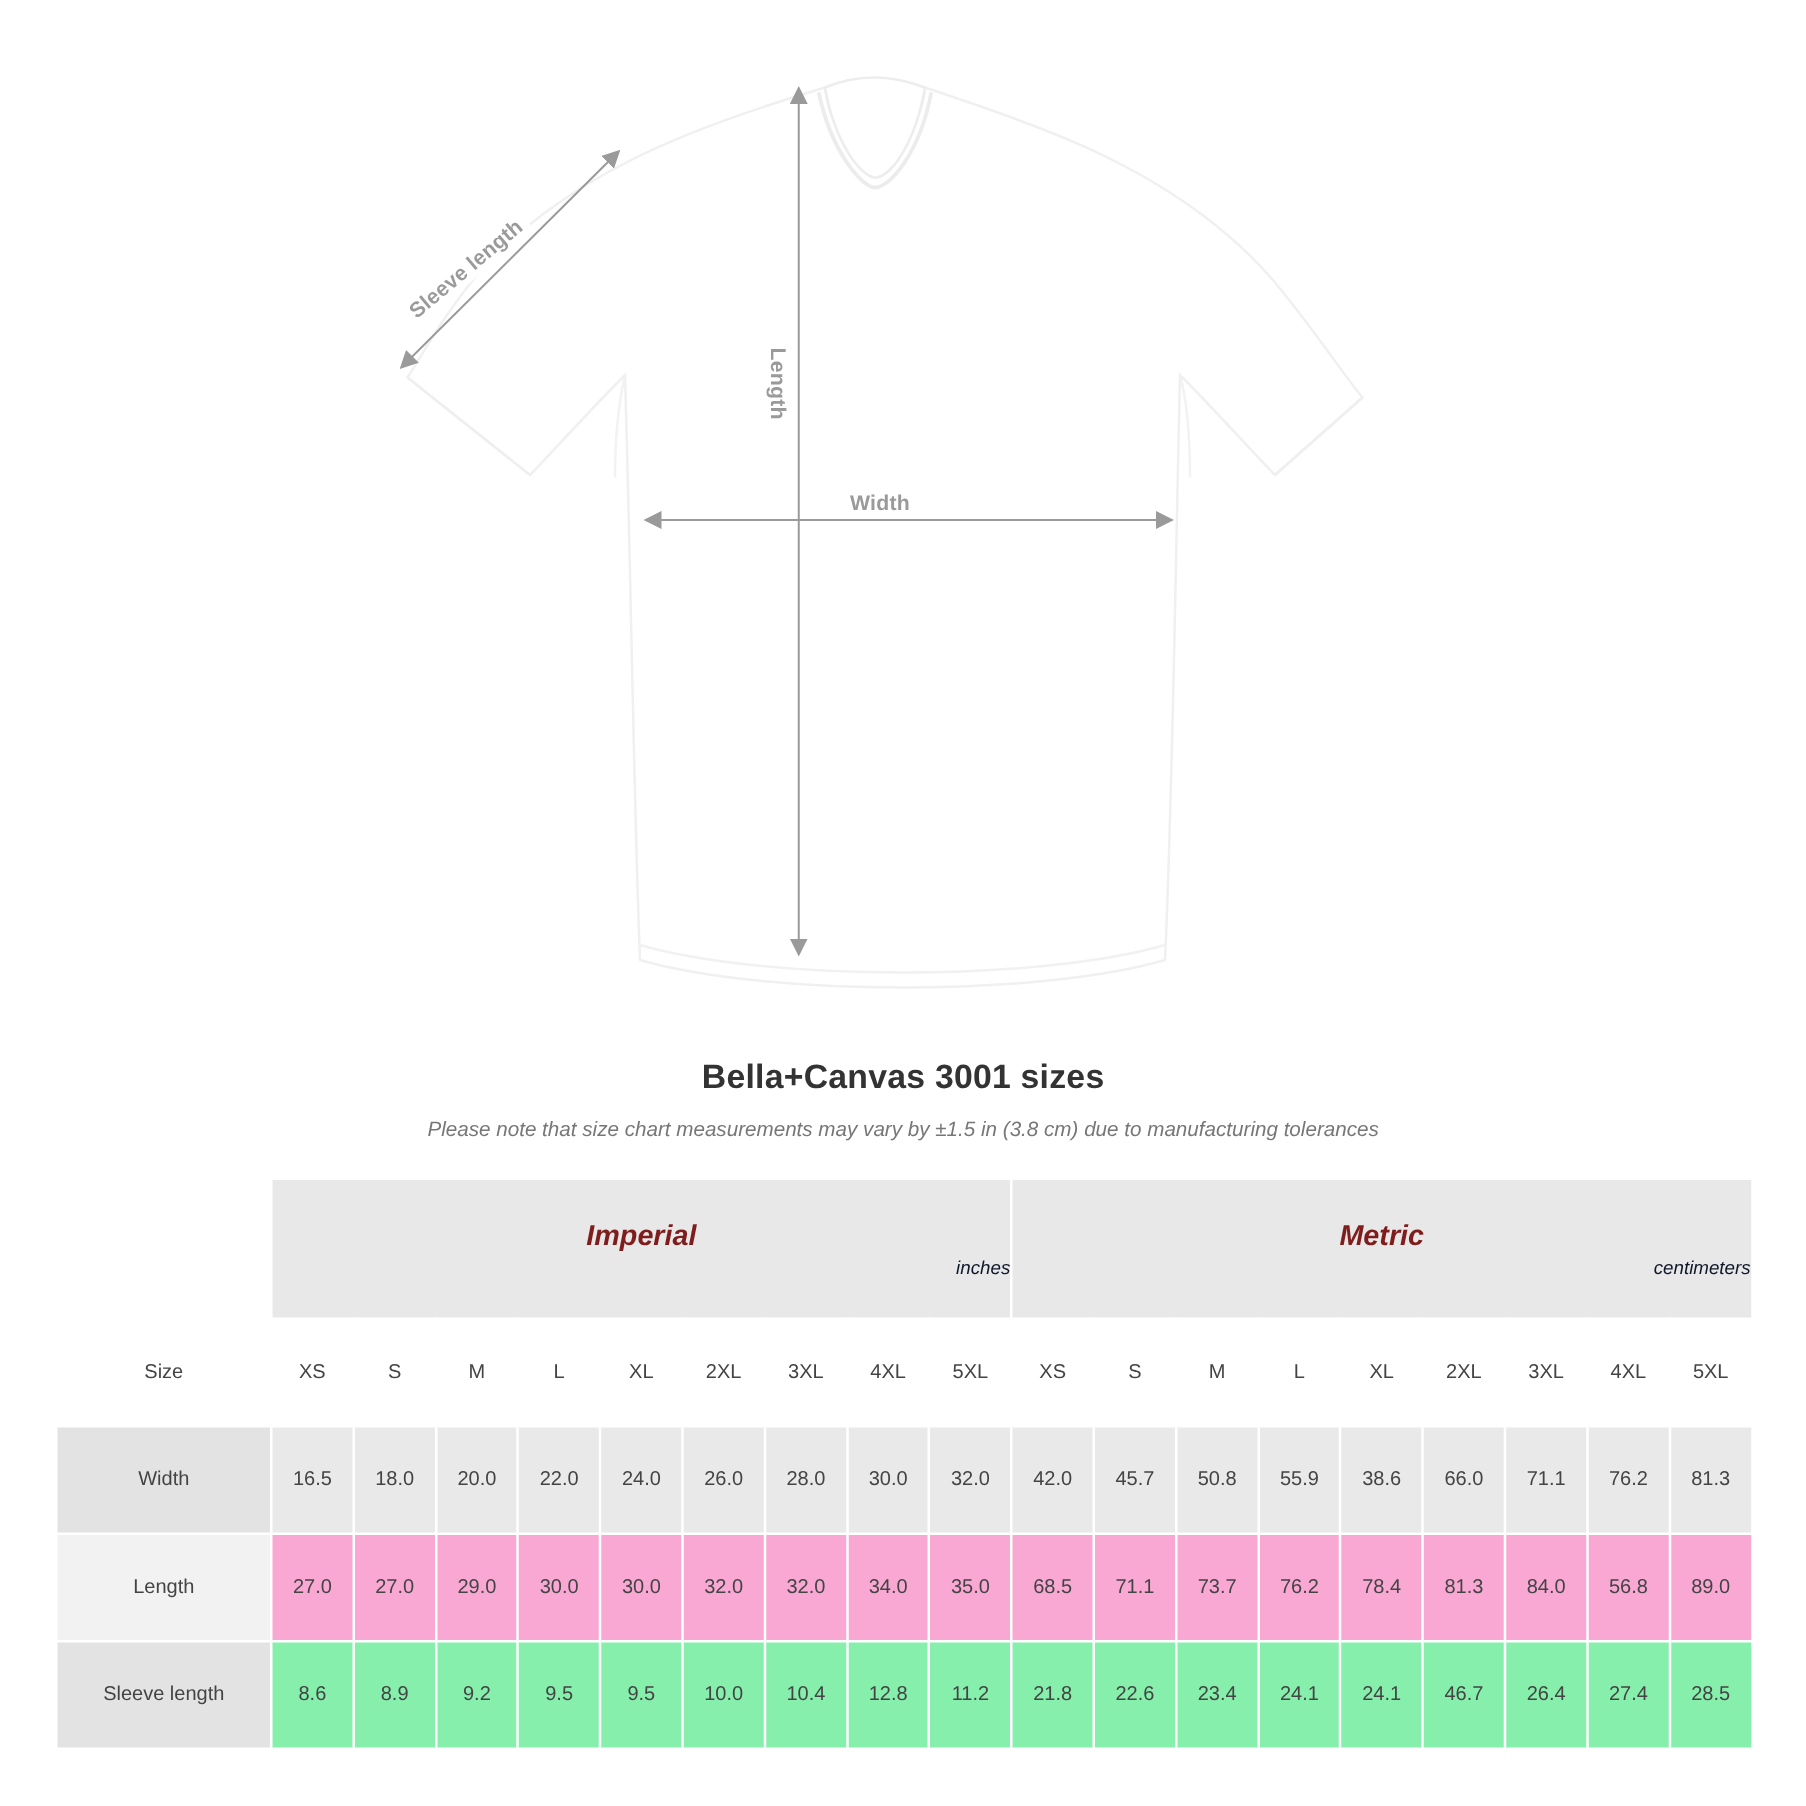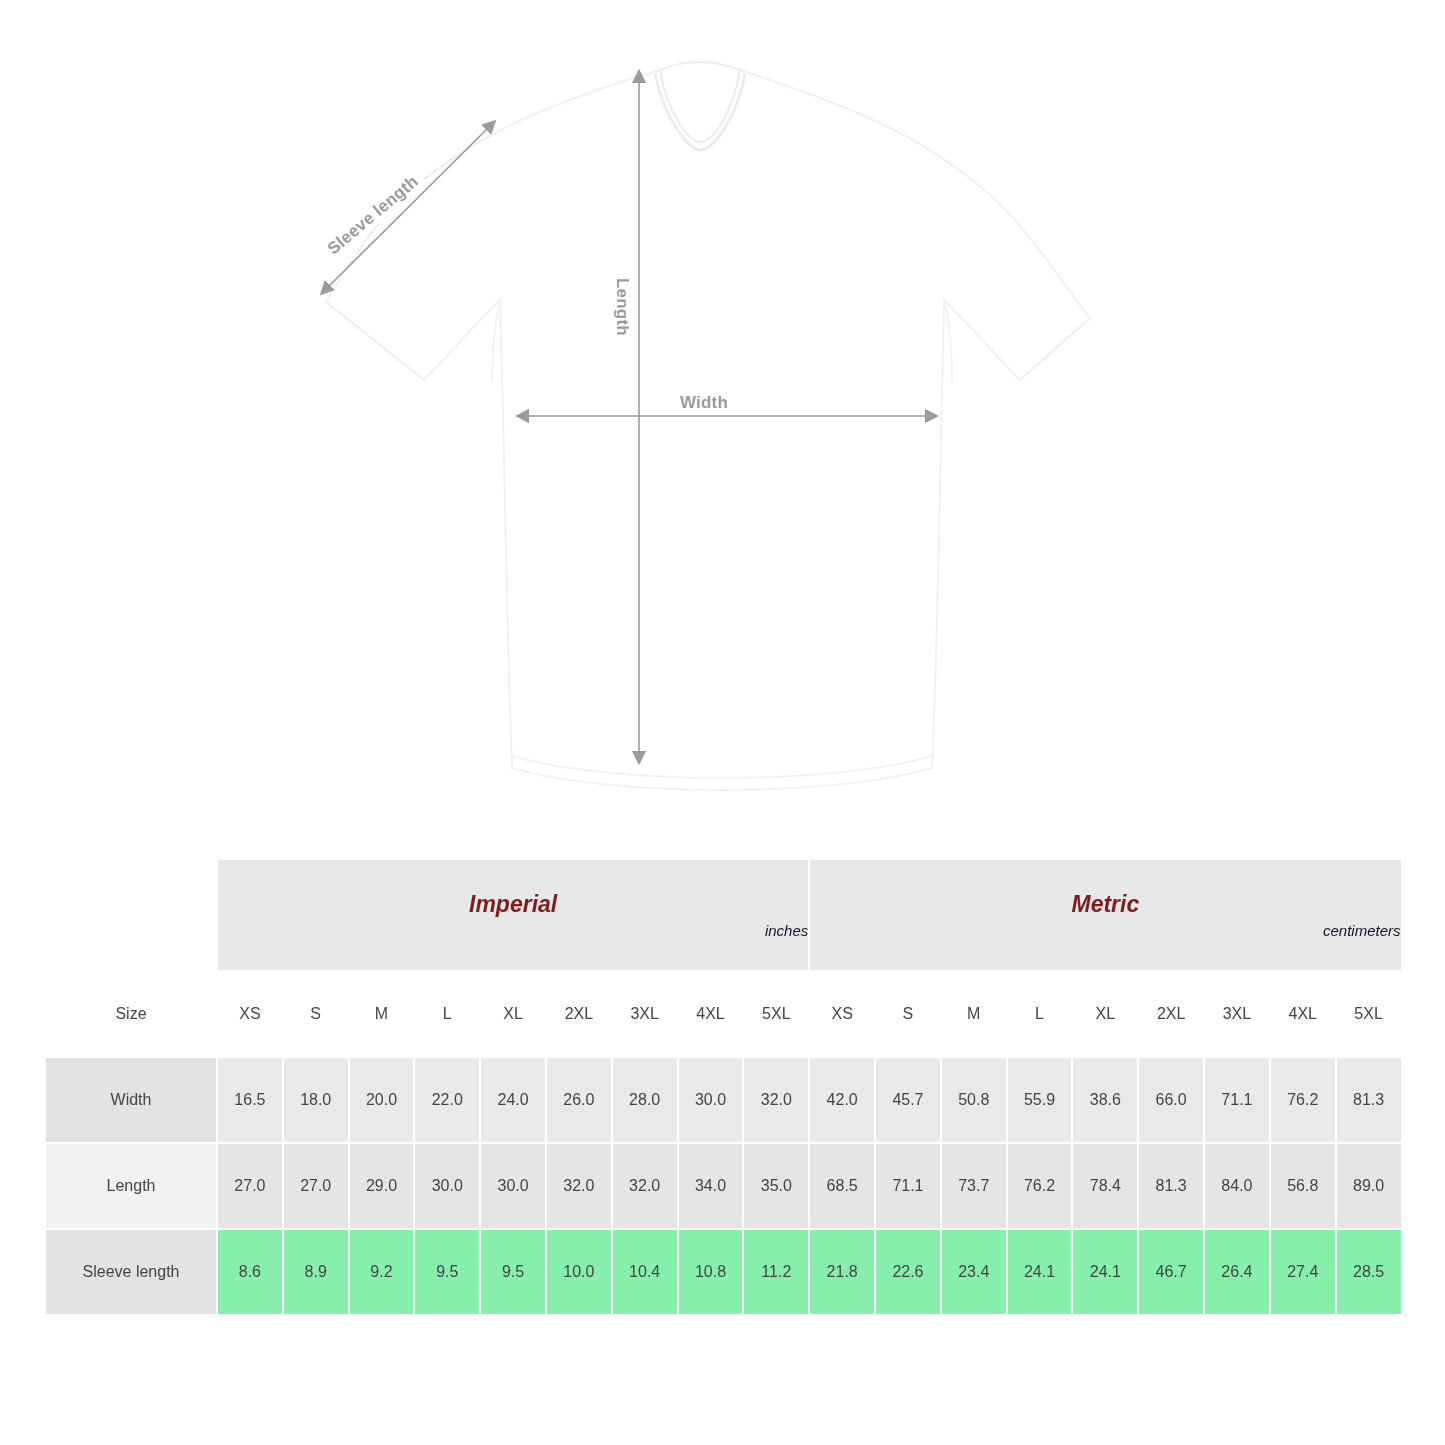--- a/index.html
+++ b/index.html
@@ -131,21 +131,21 @@
     background: #ffffff;
   }
   .sizehead {
     background: #ffffff;
     font-weight: bold;
     color: #3a3a3a;
     font-size: 16px;
     height: 84px;
   }
   tr.band-a td.val { background: #e9e9e9; }
-  tr.band-b td.val { background: #e5e5e5; }
+  tr.band-b td.val { background: #f9a8d4; }
   tr.band-c td.val { background: #86efac; }
   tr.band-a td.rowhead { background: #e3e3e3; }
   tr.band-b td.rowhead { background: #f2f2f2; }
   tr.band-c td.rowhead { background: #e3e3e3; }
   td.val { height: 84px; }
   .corner-blank { background: #ffffff; }
 </style>
 </head>
 <body>
 
@@ -202,20 +202,24 @@
       <line x1="518" y1="416" x2="936" y2="416" stroke="#9a9a9a" stroke-width="1.6" marker-start="url(#arrtail)" marker-end="url(#arrhead)"></line>
 
       <line x1="322" y1="293" x2="494" y2="122" stroke="#9a9a9a" stroke-width="1.6" marker-start="url(#arrtail)" marker-end="url(#arrhead)"></line>
     </svg>
 
     <div class="dim-label width-label">Width</div>
     <div class="dim-label length-label">Length</div>
     <div class="dim-label sleeve-label">Sleeve length</div>
   </div>
 
+  <div class="title-block">
+    <div class="chart-title">Bella+Canvas 3001 sizes</div>
+    <div class="chart-note">Please note that size chart measurements may vary by ±1.5 in (3.8 cm) due to manufacturing tolerances</div>
+  </div>
 
   <div class="table-wrap">
     <table class="size-table">
       <colgroup>
         <col style="width:172px">
         <col span="18" style="width:65.8px">
       </colgroup>
       <tbody>
         <tr>
           <td class="corner-blank"></td>
@@ -297,21 +301,21 @@
 
         <tr class="band-c">
           <td class="rowhead">Sleeve length</td>
           <td class="val">8.6</td>
           <td class="val">8.9</td>
           <td class="val">9.2</td>
           <td class="val">9.5</td>
           <td class="val">9.5</td>
           <td class="val">10.0</td>
           <td class="val">10.4</td>
-          <td class="val">10.8</td>
+          <td class="val">12.8</td>
           <td class="val">11.2</td>
           <td class="val">21.8</td>
           <td class="val">22.6</td>
           <td class="val">23.4</td>
           <td class="val">24.1</td>
           <td class="val">24.1</td>
           <td class="val">46.7</td>
           <td class="val">26.4</td>
           <td class="val">27.4</td>
           <td class="val">28.5</td>

